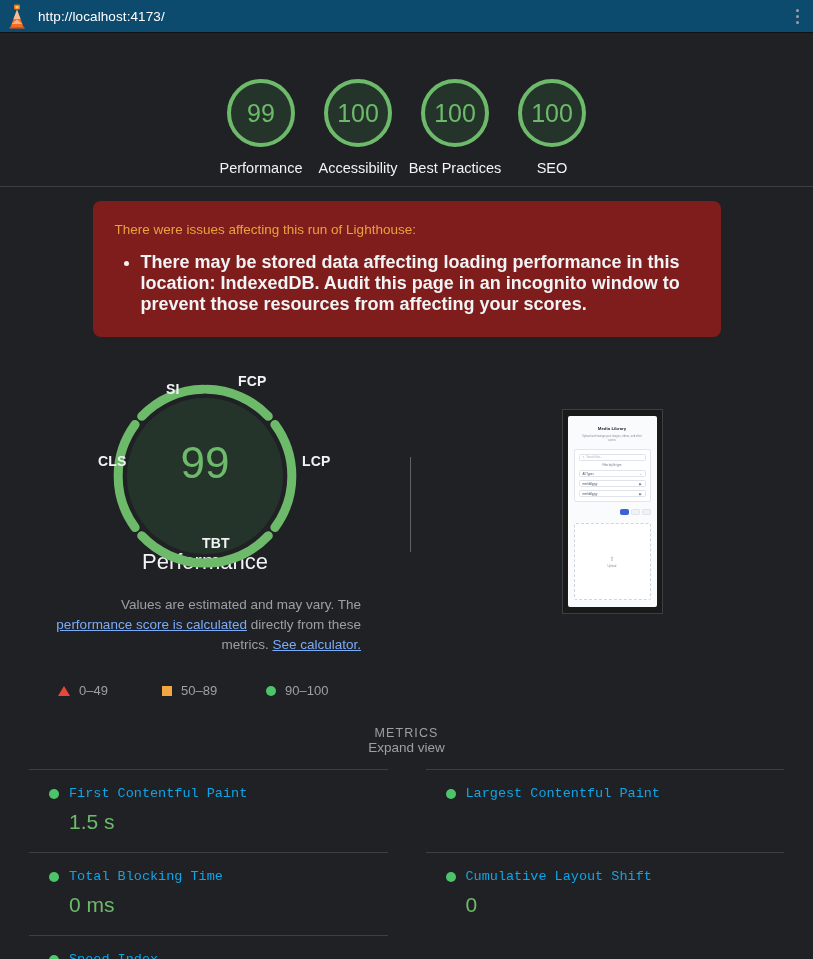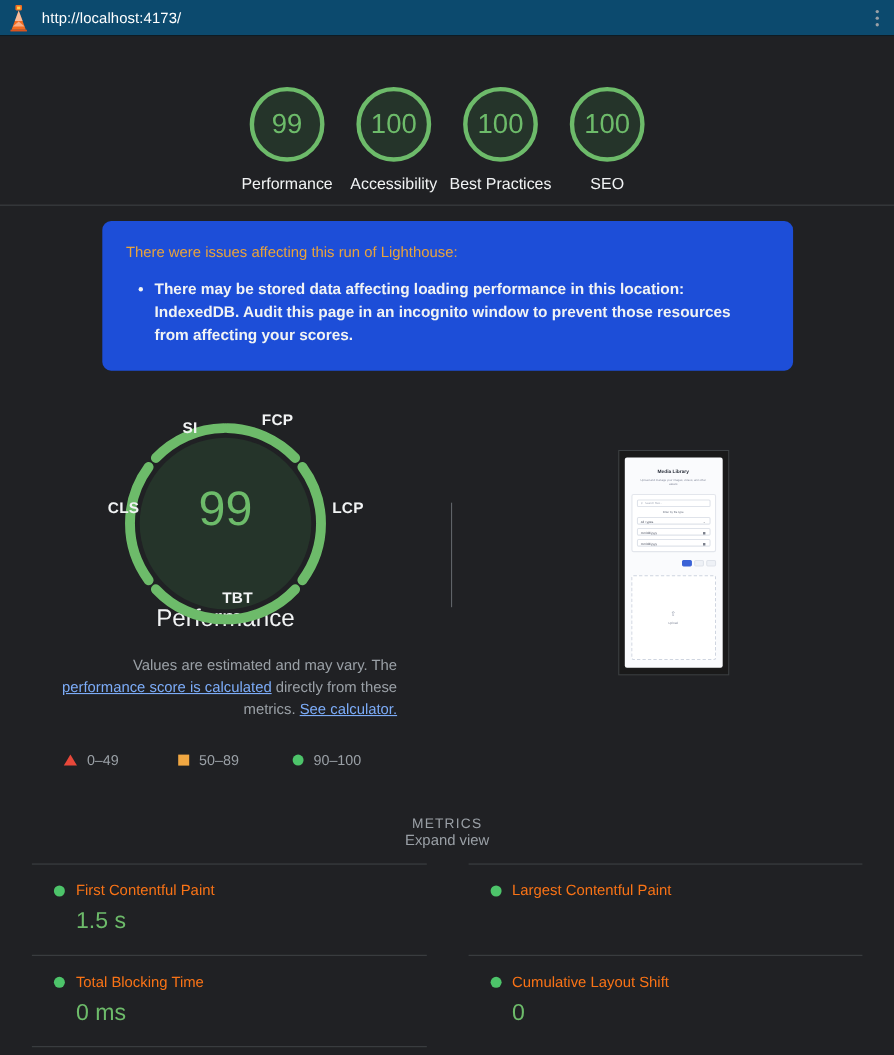--- a/index.html
+++ b/index.html
@@ -46,26 +46,26 @@
   }
   .ring span { color:#6dbb6a; font-size: 25px; line-height:1; }
   .score-label {
     margin-top: 12px; color:#f1f3f4; font-size: 14.5px; text-align:center;
     font-weight: 400; line-height: 19px;
   }
 
   
   .warn-wrap { width: 813px; padding: 14px 0 0 0; display:flex; justify-content:center; }
   .warn-box {
-    width: 628px; background: #1d4ed8; border-radius: 8px;
+    width: 628px; background: #7f1d1d; border-radius: 8px;
     padding: 20px 22px 22px 22px;
   }
   .warn-title { color:#e8a33d; font-size: 13.5px; line-height: 18px; }
   .warn-list { margin: 13px 0 0 26px; }
-  .warn-list li { color:#f1f3f4; font-size: 14px; line-height: 21px; font-weight: 700; }
+  .warn-list li { color:#f1f3f4; font-size: 18px; line-height: 21px; font-weight: 700; }
   .warn-list li::marker { color: #f1f3f4; }
 
   
   .perf-section {
     width: 813px; display:flex; align-items:flex-start;
     padding: 28px 0 0 0; position: relative;
   }
   .gauge-col { width: 410px; display:flex; flex-direction:column; align-items:center; }
   .gauge-holder { position:relative; width: 230px; height: 196px; }
   .gauge-svg { position:absolute; left: 18px; top: 14px; }
@@ -83,21 +83,21 @@
   .tick-tbt { left: 112px; top: 170px; }
   .gauge-title { color:#f1f3f4; font-size: 22px; margin-top: -12px; }
 
   .perf-desc {
     width: 312px; margin: 20px auto 0 auto; text-align:right;
     color:#9aa0a6; font-size: 13.5px; line-height: 20px;
   }
   .perf-desc a { color:#7cacf8; text-decoration: underline; }
 
   .legend {
-    margin: 28px 0 16px 0; width: 330px; display:flex; align-items:center;
+    margin: 28px 0 0 0; width: 330px; display:flex; align-items:center;
     padding-left: 18px; gap: 0;
   }
   .legend-item { display:flex; align-items:center; gap:9px; width: 110px; }
   .legend-item span { color:#9aa0a6; font-size: 13px; }
   .sw-tri { width:0;height:0;border-left:6px solid transparent;border-right:6px solid transparent;
             border-bottom:10px solid #e8483a; }
   .sw-sq  { width:10px;height:10px;background:#f0a742; }
   .sw-ci  { width:10px;height:10px;border-radius:50%;background:#4dc46a; }
 
   .vdivider { width:1px; background:#5f6368; height: 95px; margin-top: 92px; }
@@ -136,21 +136,21 @@
   .metrics-title { color:#9aa0a6; font-size: 12.5px; letter-spacing: 1.1px; }
   .expand-view { color:#9aa0a6; font-size: 13.5px; cursor:pointer; }
 
   .metrics-grid {
     width: 755px; margin: 14px auto 0 auto;
     display:grid; grid-template-columns: 1fr 1fr; column-gap: 38px;
   }
   .metric-cell { padding: 16px 0 18px 0; border-top: 1px solid #3c4043; }
   .metric-top { display:flex; align-items:center; gap:10px; padding-left: 20px; }
   .metric-dot { width:10px;height:10px;border-radius:50%;background:#4dc46a; flex:0 0 auto;}
-  .metric-name { color:#f97316; font-size: 13.5px; }
+  .metric-name { color:#0ea5e9; font-size: 13.5px; font-family: Liberation Mono, monospace; }
   .metric-value { color:#6dbb6a; font-size: 21px; margin-top: 9px; padding-left: 40px; }
   .metric-cell.nb { border-top: none; }
 </style>
 </head>
 <body>
 
 <div class="topbar">
   <span class="lh-logo">
     <svg width="22" height="26" viewBox="0 0 22 26">
       <rect x="8" y="1.5" width="6" height="5" rx="1" fill="#f26c21"></rect>

